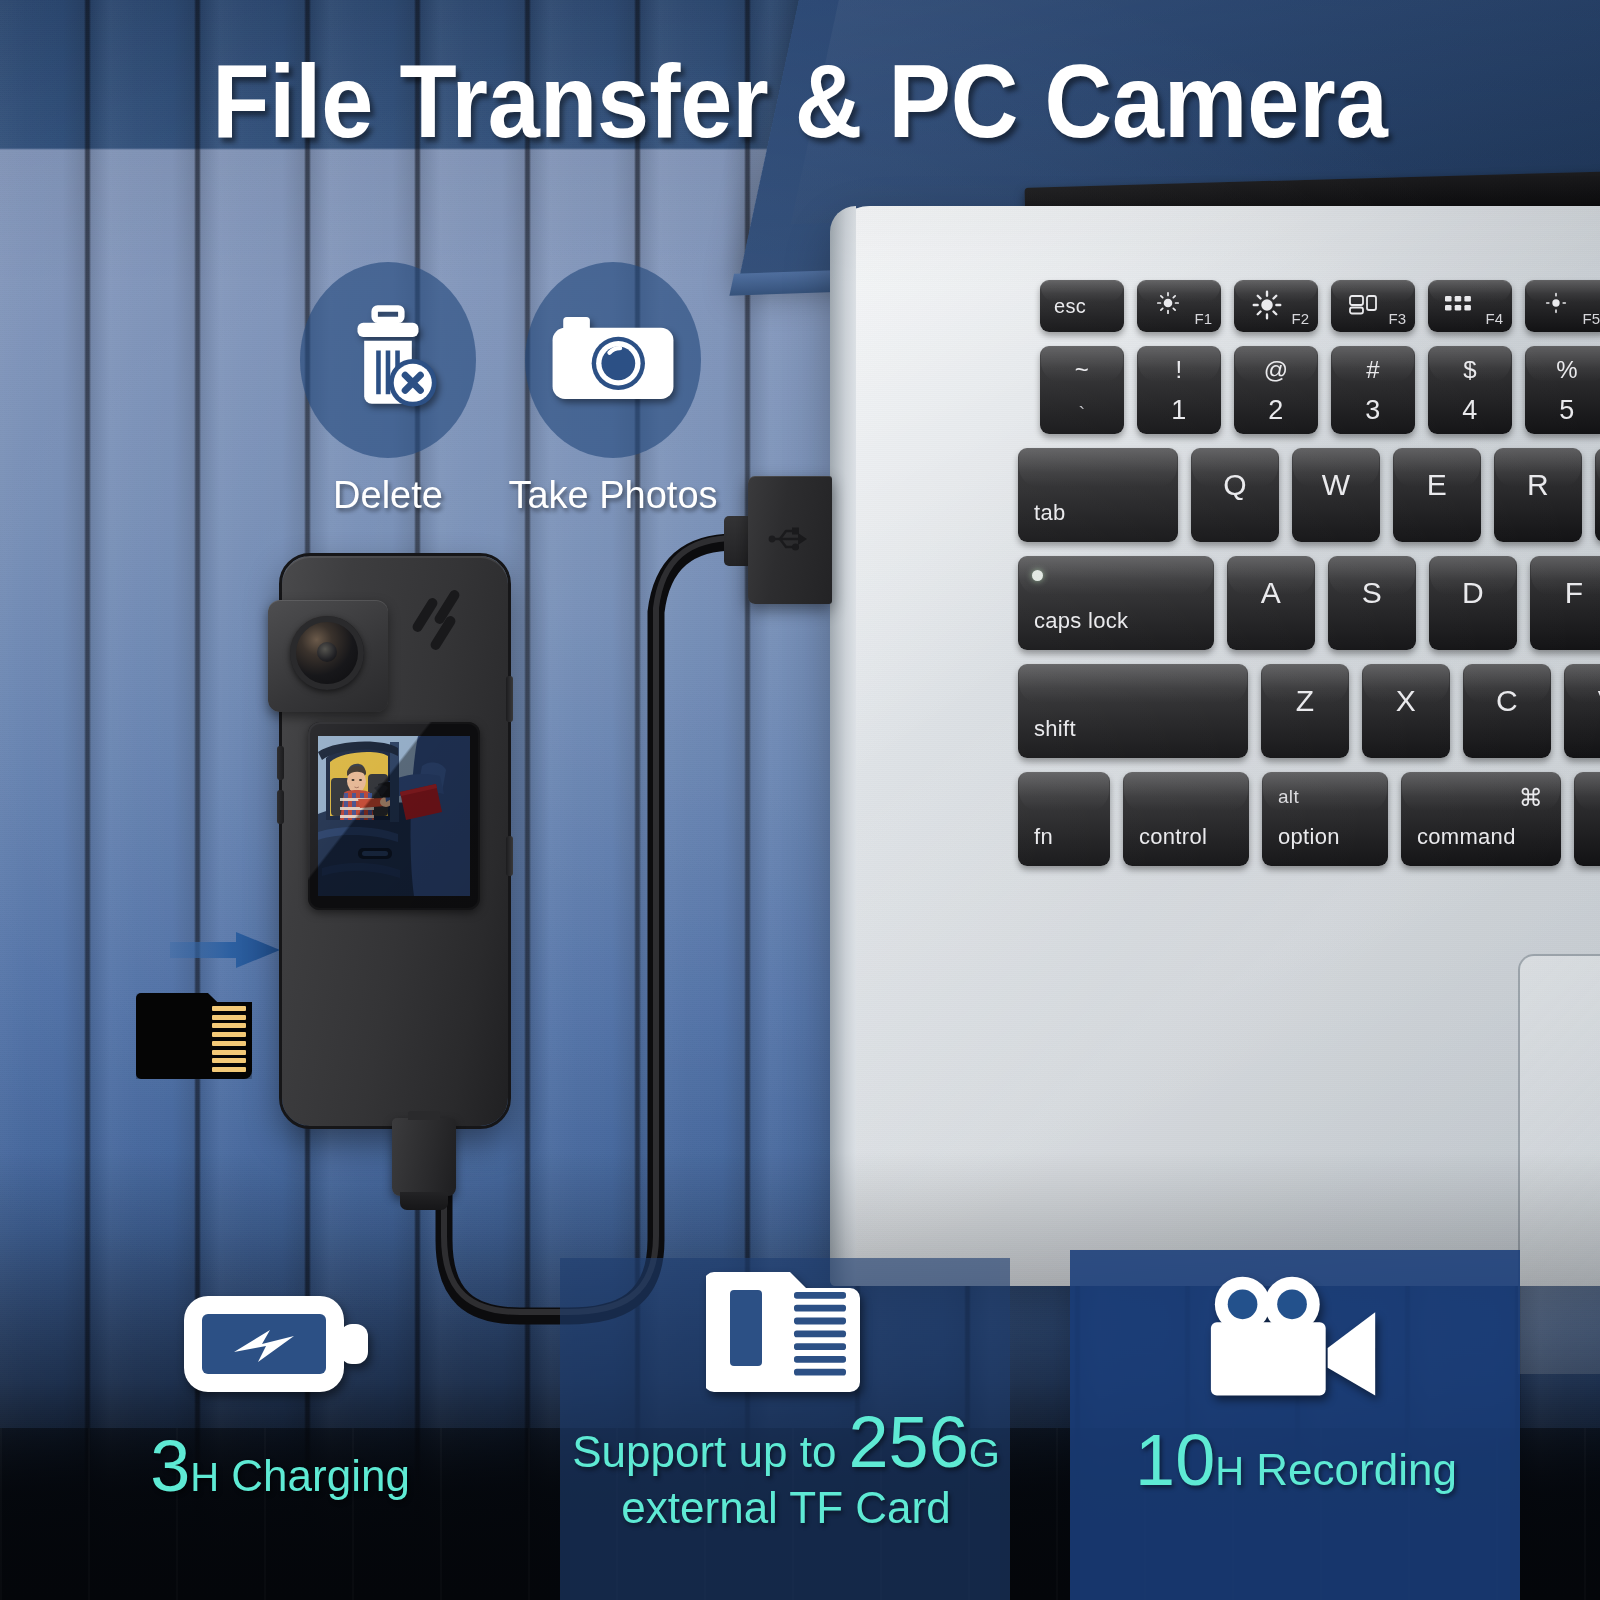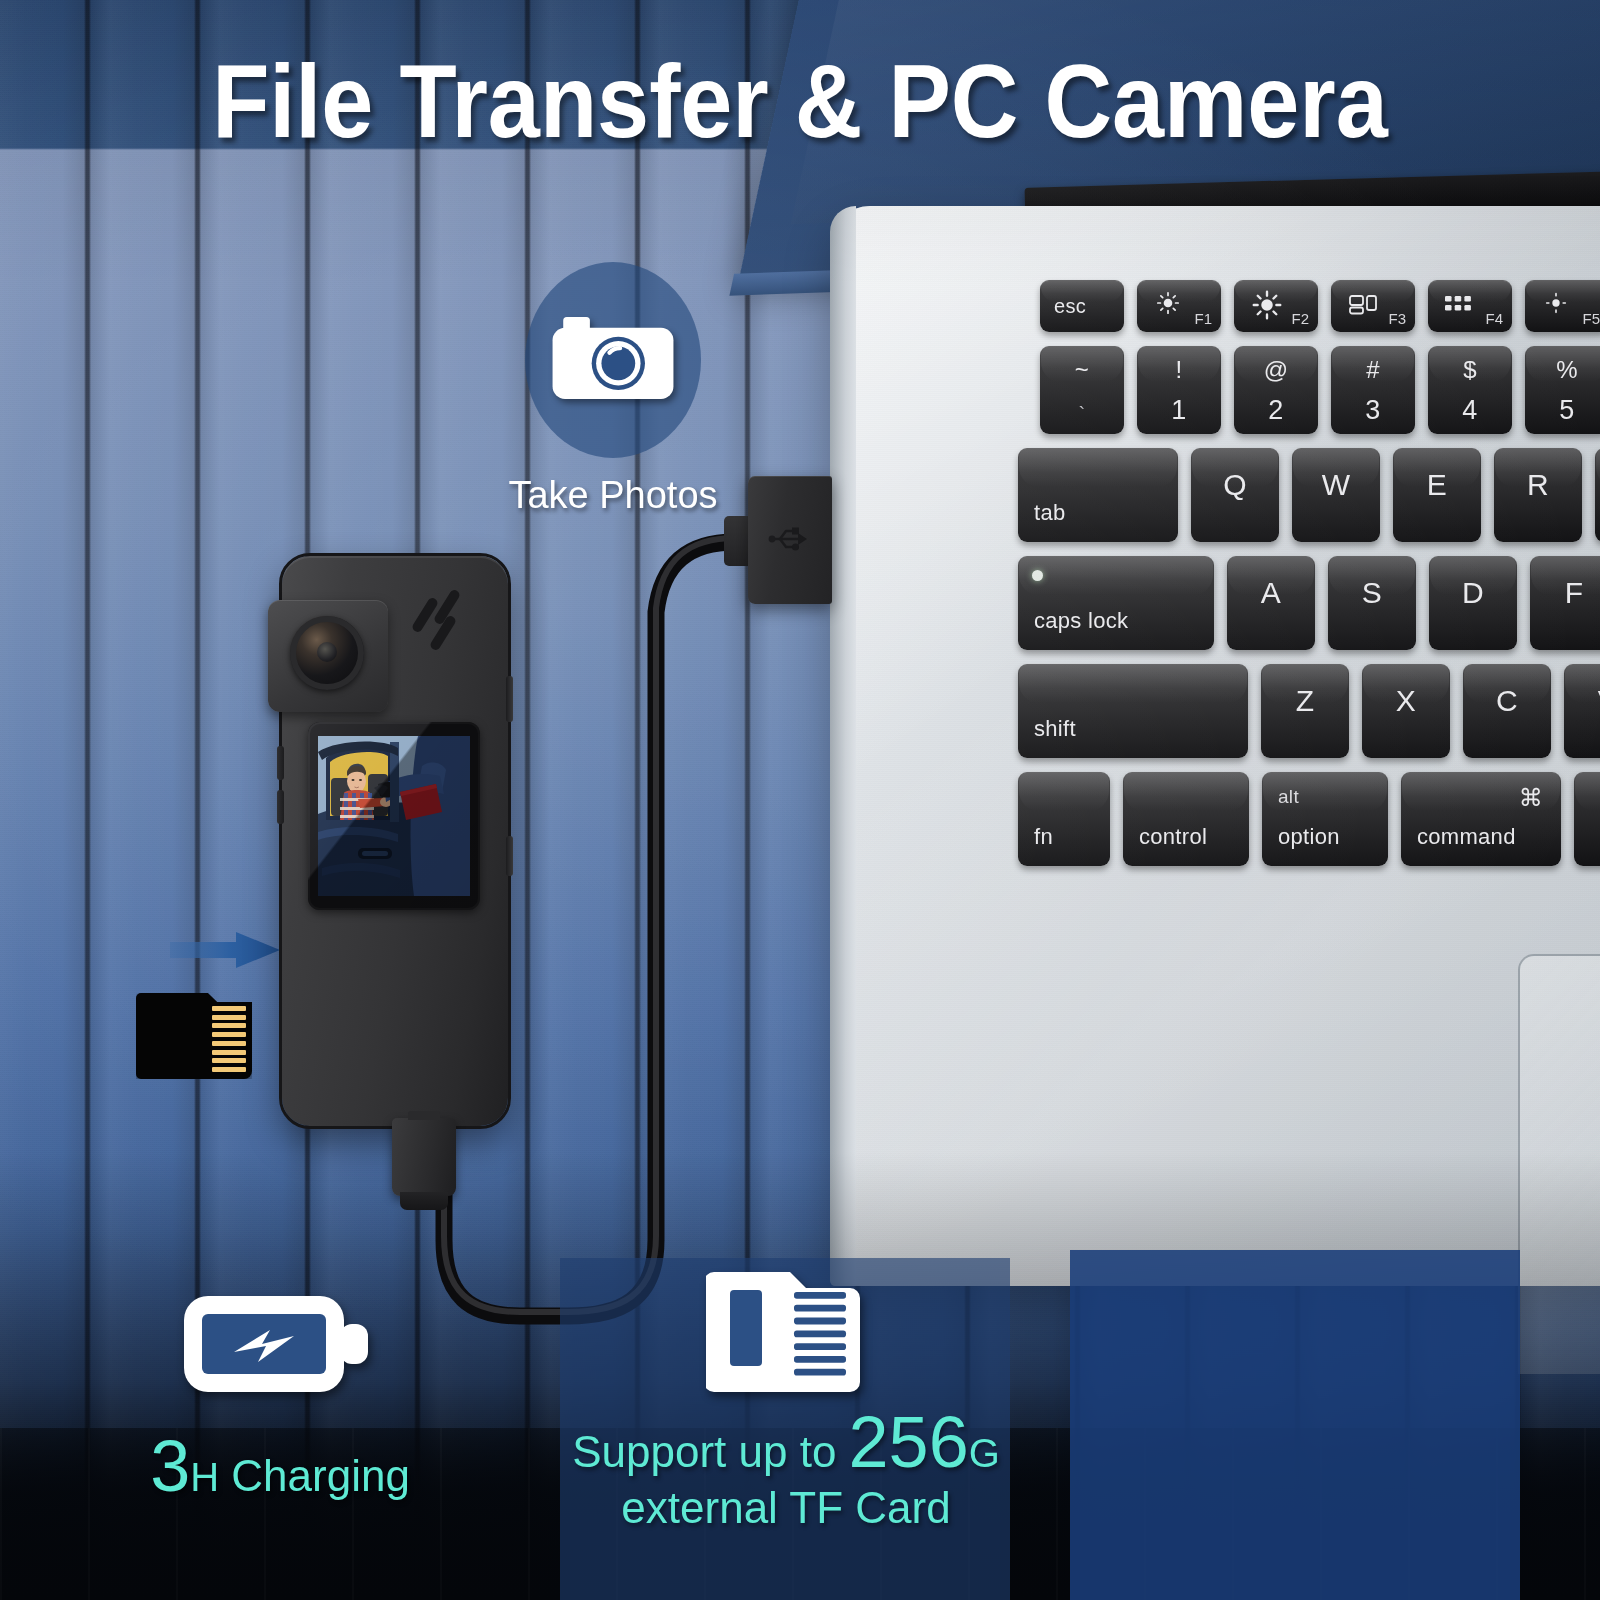--- a/index.html
+++ b/index.html
@@ -517,20 +517,38 @@
 
   <div class="bg-vignette"></div>
   <div class="bg-floor"></div>
 
   <div style="position:absolute; left:0; right:0; top:42px; text-align:center;
               font-size:104px; font-weight:bold; color:#fff;
               text-shadow: 4px 5px 6px rgba(0,0,0,0.45);
               transform: scaleX(0.90);">File Transfer &amp; PC Camera</div>
 
 
+  <div class="feat" style="left:283px; top:262px;">
+    <div class="feat-disc">
+      <span class="icon-white">
+        <svg width="122" height="122" viewBox="0 0 64 64">
+          <rect x="25" y="6" width="14" height="6" rx="1.6" fill="none" stroke="#fff" stroke-width="3.4"></rect>
+          <rect x="16" y="13.5" width="32" height="7.5" rx="3" fill="#fff"></rect>
+          <path d="M19.5 23 h25 v29 a4 4 0 0 1 -4 4 h-17 a4 4 0 0 1 -4 -4 z" fill="#fff"></path>
+          <g stroke="#2c5085" stroke-width="2.4">
+            <path d="M27 28 v23M32 28 v23M37 28 v23"></path>
+          </g>
+          <circle cx="45" cy="45" r="12.5" fill="#2c5085"></circle>
+          <circle cx="45" cy="45" r="10" fill="#fff"></circle>
+          <path d="M41 41 l8 8 M49 41 l-8 8" stroke="#2c5085" stroke-width="3.6" stroke-linecap="round"></path>
+        </svg>
+      </span>
+    </div>
+    <div class="feat-label">Delete</div>
+  </div>
 
   <div class="feat" style="left:508px; top:262px;">
     <div class="feat-disc">
       <span class="icon-white">
         <svg width="128" height="104" viewBox="0 0 72 56">
           <rect x="8" y="5" width="15" height="8" rx="2" fill="#fff"></rect>
           <rect x="2" y="11" width="68" height="40" rx="7" fill="#fff"></rect>
           <circle cx="39" cy="31" r="15" fill="#2c5085"></circle>
           <circle cx="39" cy="31" r="12.5" fill="#fff"></circle>
           <circle cx="39" cy="31" r="9.5" fill="#2c5085"></circle>
@@ -722,14 +740,29 @@
           <rect x="44" y="50.4" width="26" height="3.4" rx="1.4"></rect>
         </g>
       </svg>
     </span>
     <div class="bf-text" style="margin-top:6px;">
       <span>Support up to </span><span class="bignum">256</span><span class="unit">G</span>
     </div>
     <div class="bf-text">external TF Card</div>
   </div>
 
+  <div class="bf" style="left:1080px; top:1272px; width:432px;">
+    <span class="bf-icon">
+      <svg width="190" height="132" viewBox="0 0 96 66">
+        <circle cx="21" cy="16" r="14" fill="#fff"></circle>
+        <circle cx="21" cy="16" r="7.5" fill="#23518c"></circle>
+        <circle cx="46" cy="16" r="14" fill="#fff"></circle>
+        <circle cx="46" cy="16" r="7.5" fill="#23518c"></circle>
+        <rect x="5" y="25" width="58" height="37" rx="3" fill="#fff"></rect>
+        <path d="M64 38 L88 20 L88 62 L64 48 Z" fill="#fff"></path>
+      </svg>
+    </span>
+    <div class="bf-text" style="margin-top:12px;">
+      <span class="bignum">10</span><span class="unit">H</span><span> Recording</span>
+    </div>
+  </div>
 
 </div>
 
 </body></html>

